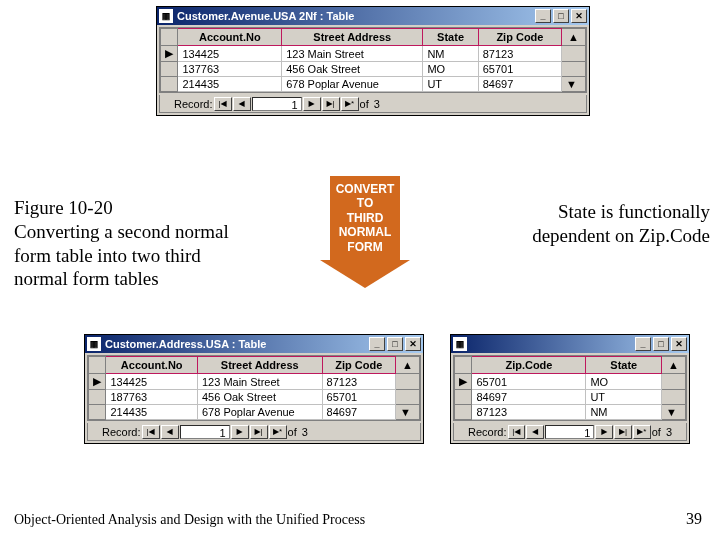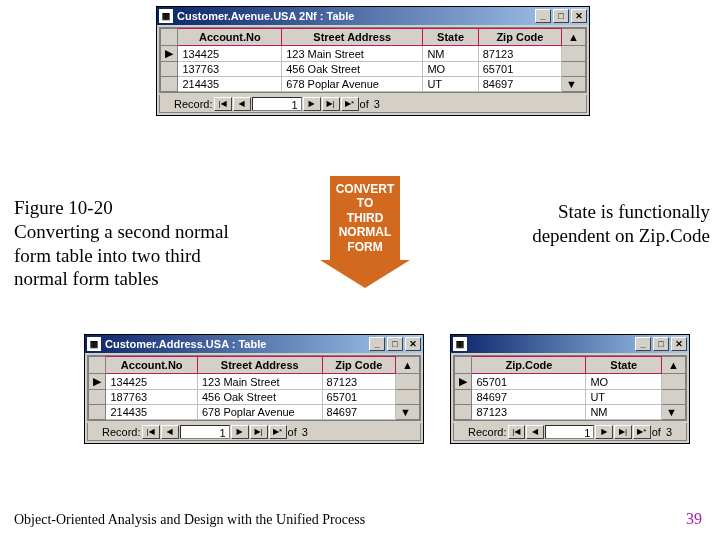--- a/index.html
+++ b/index.html
@@ -162,21 +162,21 @@
     bottom: 12px;
     font-family: "Times New Roman", serif;
     font-size: 14px;
   }
   .footer-right {
     position: absolute;
     right: 18px;
     bottom: 12px;
     font-family: "Times New Roman", serif;
     font-size: 16px;
-    color: #a21caf;
+    color: #000000;
   }
 </style>
 </head>
 <body>
 
 <div class="db-window" style="left:156px; top:6px; width:434px;">
   <div class="db-titlebar">
     <span class="ticon">▦</span>
     <span>Customer.Avenue.USA 2Nf : Table</span>
     <span class="spacer"></span>

